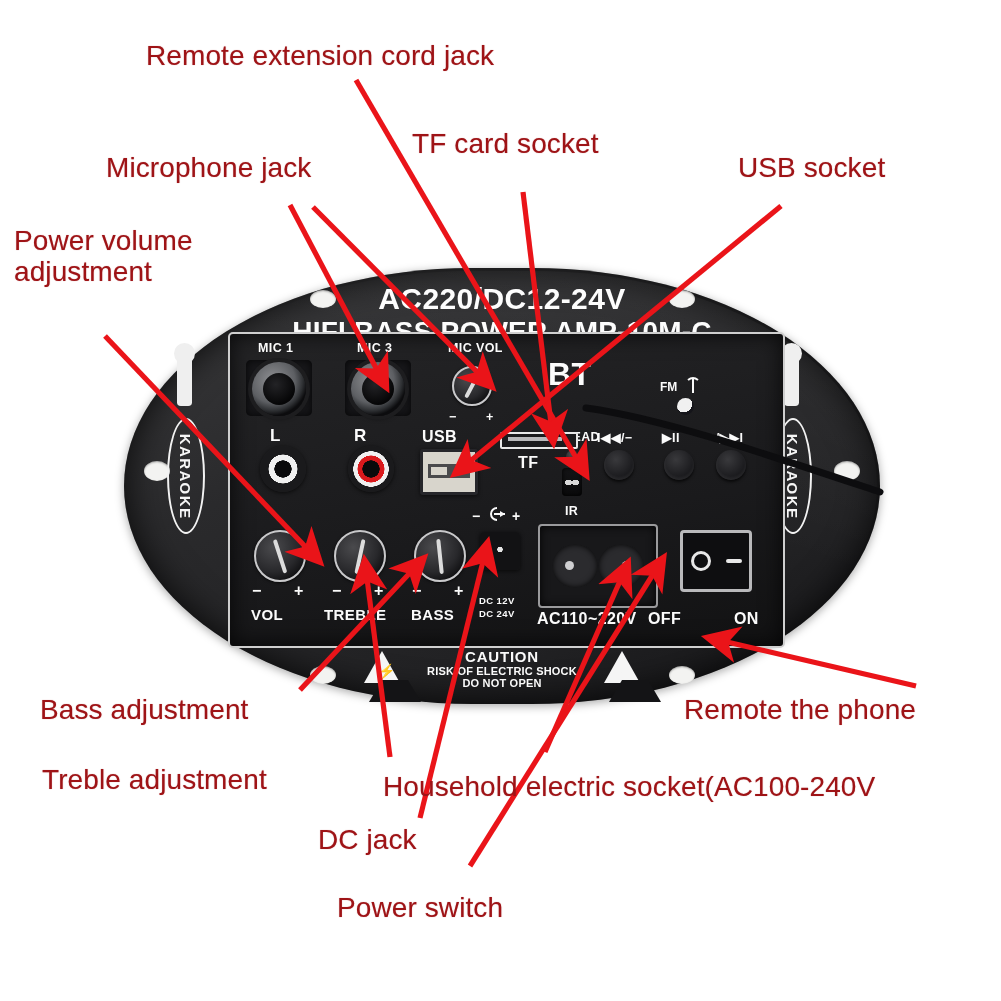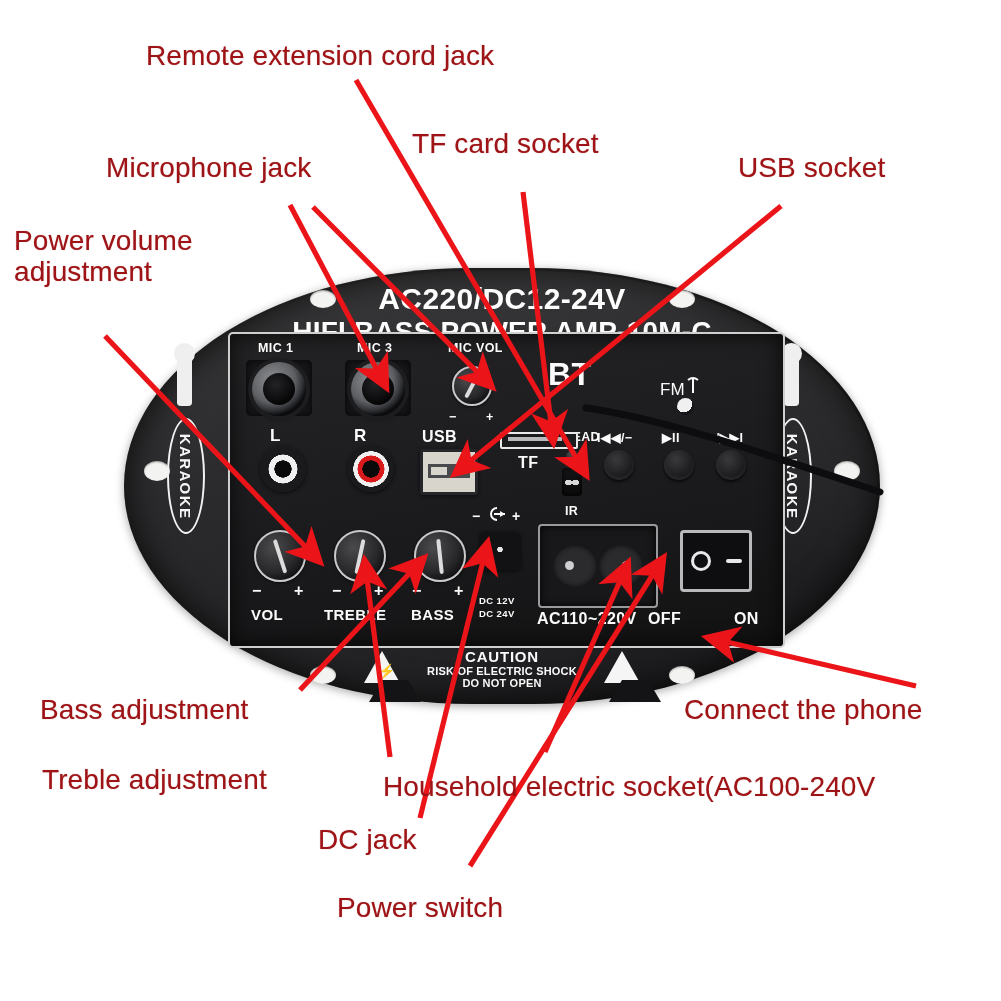--- a/index.html
+++ b/index.html
@@ -143,21 +143,21 @@
   .caution .cs{font-size:11px;font-weight:bold;letter-spacing:.2px;line-height:1.12;}
   .tri{position:absolute;width:0;height:0;border-left:18px solid transparent;
        border-right:18px solid transparent;border-bottom:32px solid #f5f5f5;}
   .tri i{position:absolute;left:-13px;top:7px;width:26px;height:22px;
        border-left:13px solid transparent;border-right:13px solid transparent;
        border-bottom:22px solid #141416;}
   .tri u{position:absolute;left:-4px;top:13px;color:#f5f5f5;font-size:14px;
        font-weight:bold;font-style:normal;text-decoration:none;line-height:1;}
 
   
-  .fmwrap{position:absolute;color:#fafafa;font-weight:normal;font-size:17px;}
+  .fmwrap{position:absolute;color:#fafafa;font-weight:bold;font-size:12px;}
   .fmsock{position:absolute;width:17px;height:17px;border-radius:50%;
        background:radial-gradient(circle at 40% 35%,#f0f0f0 0 55%,#15151a 56%);}
 </style>
 </head>
 <body>
 
 <div id="stage">
 
   <div id="board">
     <div class="plate"></div>
@@ -341,15 +341,15 @@
   <div class="callout" style="left:146px;top:40px;">Remote extension cord jack</div>
   <div class="callout" style="left:738px;top:152px;">USB socket</div>
   <div class="callout" style="left:106px;top:152px;">Microphone jack</div>
   <div class="callout" style="left:14px;top:225px;">Power volume
 adjustment</div>
   <div class="callout" style="left:40px;top:694px;">Bass adjustment</div>
   <div class="callout" style="left:42px;top:764px;">Treble adjustment</div>
   <div class="callout" style="left:318px;top:824px;">DC jack</div>
   <div class="callout" style="left:383px;top:771px;">Household electric socket(AC100-240V</div>
   <div class="callout" style="left:337px;top:892px;">Power switch</div>
-  <div class="callout" style="left:684px;top:694px;">Connect the phone</div>
+  <div class="callout" style="left:684px;top:694px;">Remote the phone</div>
 
 </div>
 
 </body></html>

